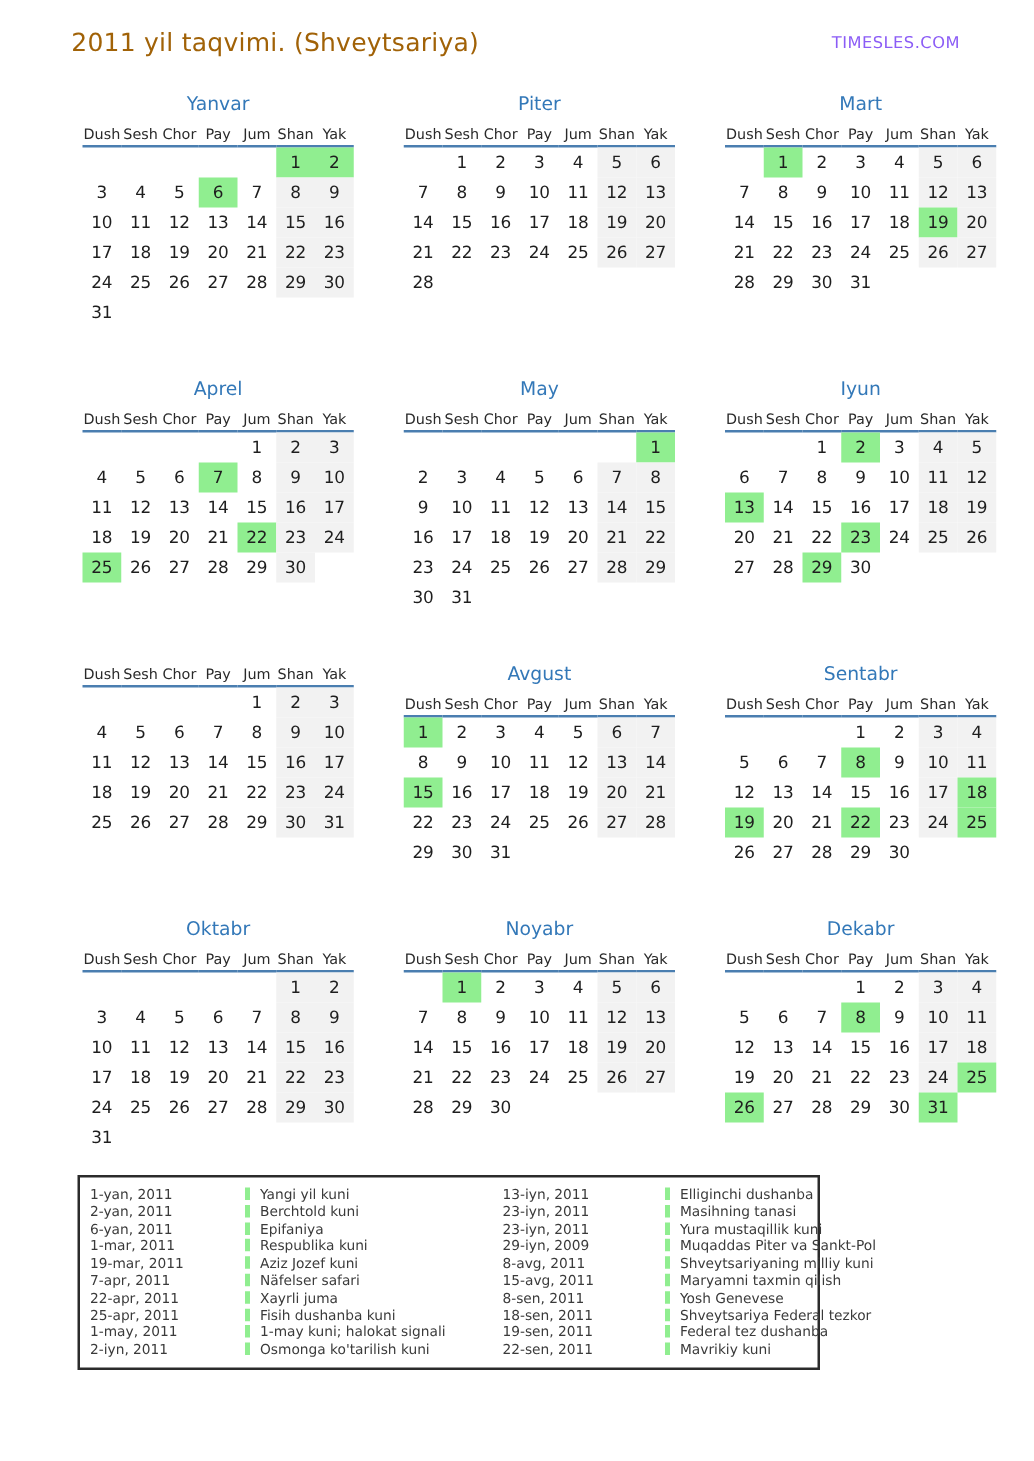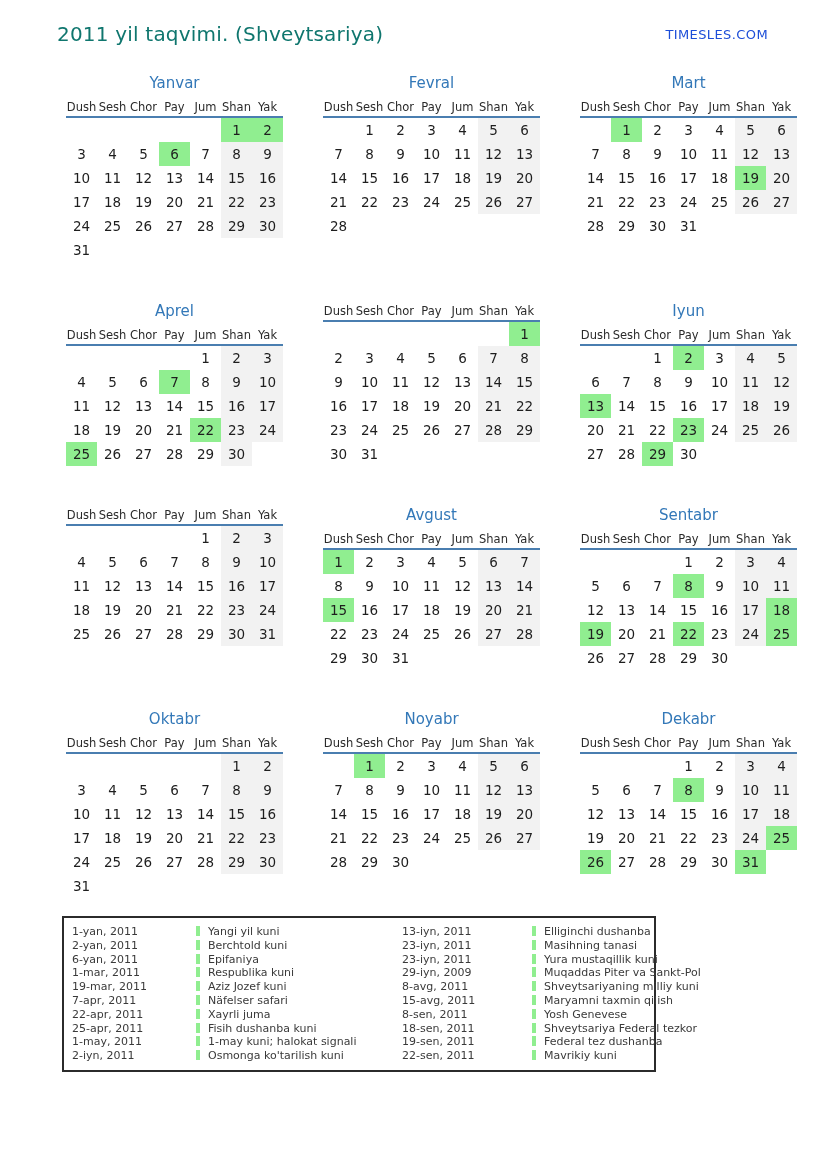--- a/index.html
+++ b/index.html
@@ -7,24 +7,24 @@
     width: 827px; height: 1169px;
     background: #ffffff;
     font-family: "DejaVu Sans", "Liberation Sans", sans-serif;
     overflow: hidden;
   }
   .page-header {
     display: flex; justify-content: space-between; align-items: flex-start;
     padding: 22px 59px 0 57px;
   }
   .page-title {
-    font-size: 20px; font-weight: 400; color: #0f766e; letter-spacing: 0.2px;
+    font-size: 20px; font-weight: 400; color: #a16207; letter-spacing: 0.2px;
   }
   .brand-link {
-    font-size: 13px; color: #1d4ed8; text-decoration: none;
+    font-size: 13px; color: #8b5cf6; text-decoration: none;
     letter-spacing: 0.4px; margin-top: 5px;
   }
   .months-grid {
     display: grid;
     grid-template-columns: repeat(3, 217px);
     column-gap: 19px;
     row-gap: 26px;
     margin: 28px 0 0 66px;
     align-items: start;
     gap: 40px;
@@ -119,21 +119,21 @@
         <div class="day">31</div>
         <div class="day"></div>
         <div class="day"></div>
         <div class="day"></div>
         <div class="day"></div>
         <div class="day"></div>
         <div class="day"></div>
       </div>
     </div>
     <div>
-      <div class="month-title">Fevral</div>
+      <div class="month-title">Piter</div>
       <div class="cal">
         <div class="wd">Dush</div>
         <div class="wd">Sesh</div>
         <div class="wd">Chor</div>
         <div class="wd">Pay</div>
         <div class="wd">Jum</div>
         <div class="wd">Shan</div>
         <div class="wd">Yak</div>
         <div class="day"></div>
         <div class="day">1</div>
@@ -260,20 +260,21 @@
         <div class="day hl">25</div>
         <div class="day">26</div>
         <div class="day">27</div>
         <div class="day">28</div>
         <div class="day">29</div>
         <div class="day weekend">30</div>
         <div class="day"></div>
       </div>
     </div>
     <div>
+      <div class="month-title">May</div>
       <div class="cal">
         <div class="wd">Dush</div>
         <div class="wd">Sesh</div>
         <div class="wd">Chor</div>
         <div class="wd">Pay</div>
         <div class="wd">Jum</div>
         <div class="wd">Shan</div>
         <div class="wd">Yak</div>
         <div class="day"></div>
         <div class="day"></div>

